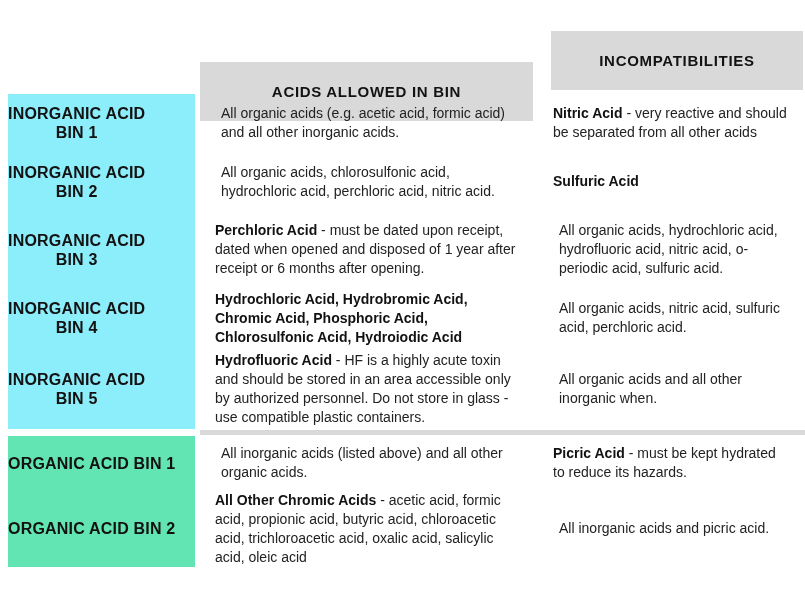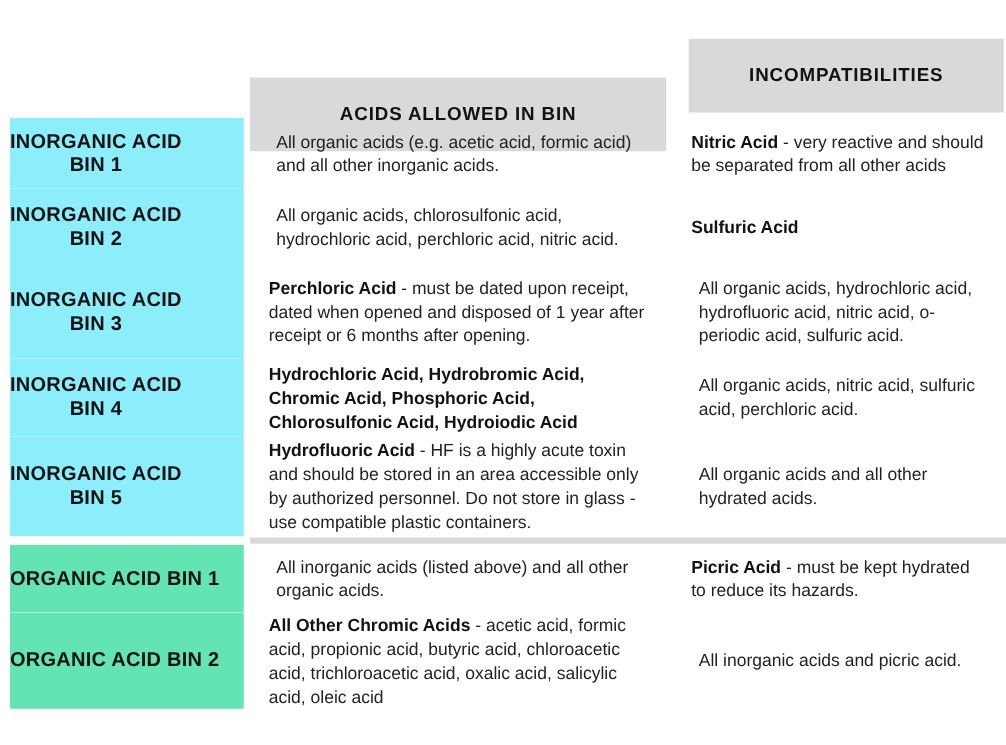--- a/index.html
+++ b/index.html
@@ -147,21 +147,21 @@
     </div>
 
     <div class="cell bin inorganic">
       <span>INORGANIC ACID
 BIN 5</span>
     </div>
     <div class="cell allowed">
       <p><b>Hydrofluoric Acid</b><span> - HF is a highly acute toxin and should be stored in an area accessible only by authorized personnel. Do not store in glass - use compatible plastic containers.</span></p>
     </div>
     <div class="cell incompat">
-      <p>All organic acids and all other hydrated acids.</p>
+      <p>All organic acids and all other inorganic when.</p>
     </div>
 
     <div class="gap-row"></div>
 
     <div class="cell bin organic">
       <span>ORGANIC ACID BIN 1</span>
     </div>
     <div class="cell incompat">
       <p>All inorganic acids (listed above) and all other organic acids.</p>
     </div>

